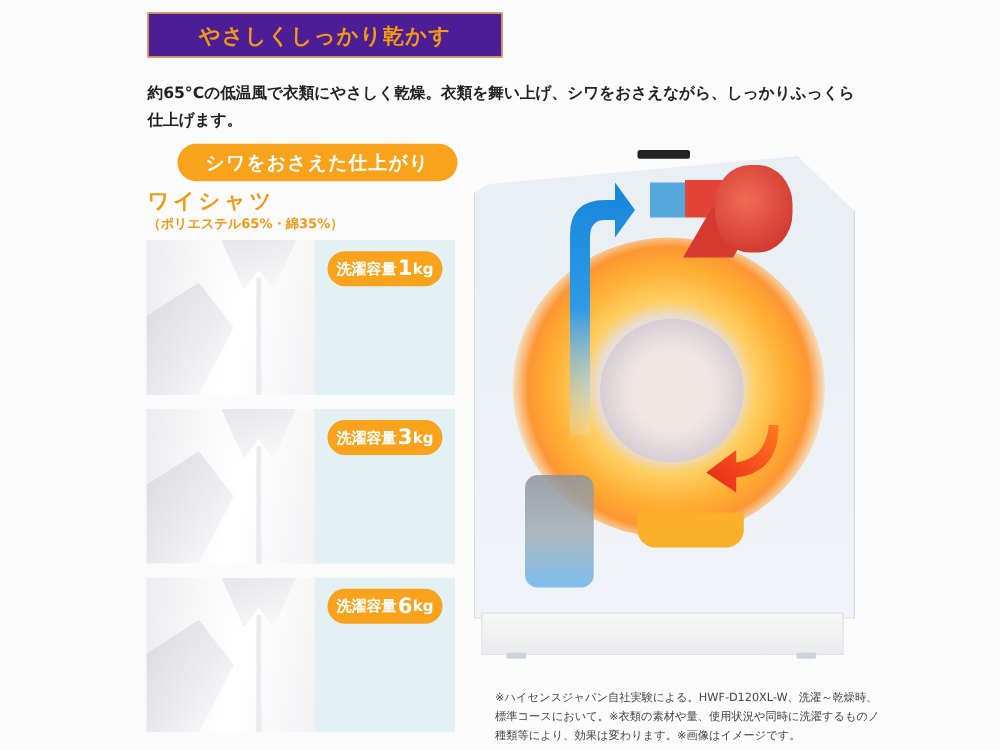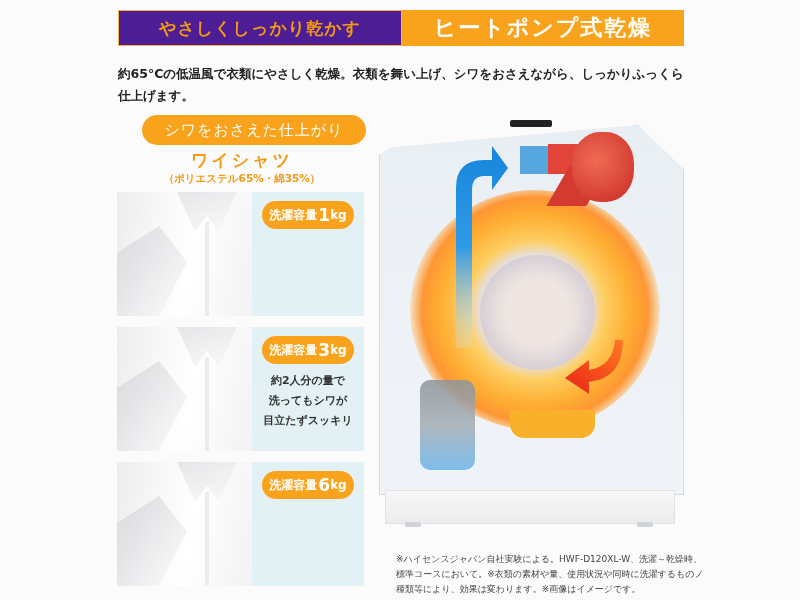--- a/index.html
+++ b/index.html
@@ -8,23 +8,23 @@
 
   .top-band { position: absolute; top: 10px; left: 118px; width: 566px; height: 36px; display: flex; }
   .tab-outline { width: 284px; height: 36px; border: 1.5px solid #f8b43a; background: #4c1d95; color: #f29a12;
     font-size: 17px; font-weight: bold; display: flex; align-items: center; justify-content: center; letter-spacing: 1px; }
   .tab-filled { flex: 1; height: 36px; background: #f9a31c; color: #fff; font-size: 22px; font-weight: bold;
     display: flex; align-items: center; justify-content: center; letter-spacing: 2px; }
 
   .lead { position: absolute; top: 63px; left: 118px; width: 570px; font-size: 12.5px; line-height: 22px; color: #222; font-weight: bold; }
 
   .pill-head { position: absolute; top: 115px; left: 142px; width: 224px; height: 30px; border-radius: 15px; background: #f9a31c;
-    color: #fff; font-size: 15px; font-weight: normal; display: flex; align-items: center; justify-content: center; letter-spacing: 1px; }
-  .shirt-title { position: absolute; top: 149px; left: 118px; width: 248px; text-align: center; color: #f29a12; font-size: 17px; font-weight: bold; letter-spacing: 3px; }
-  .shirt-sub { position: absolute; top: 172px; left: 118px; width: 248px; text-align: center; color: #f29a12; font-size: 10.5px; font-weight: bold; }
+    color: #fff; font-size: 15px; font-weight: bold; display: flex; align-items: center; justify-content: center; letter-spacing: 1px; }
+  .shirt-title { position: absolute; top: 149px; left: 118px; width: 248px; text-align: left; color: #f29a12; font-size: 17px; font-weight: bold; letter-spacing: 3px; }
+  .shirt-sub { position: absolute; top: 172px; left: 118px; width: 248px; color: #f29a12; font-size: 10.5px; font-weight: bold; }
 
   .panel { position: absolute; left: 117px; width: 247px; height: 124px; display: flex; overflow: hidden; }
   .panel .photo { width: 135px; height: 100%; position: relative;
     background: linear-gradient(100deg, #ececee 0%, #f8f8f9 30%, #ffffff 55%, #f2f2f4 100%); }
   .panel .photo .collar { position: absolute; top: 0; left: 60px; width: 60px; height: 40px;
     background: linear-gradient(160deg, #e6e6e9, #fafafa); clip-path: polygon(0 0, 100% 0, 70% 100%, 50% 60%, 30% 100%); }
   .panel .photo .placket { position: absolute; top: 30px; left: 88px; width: 4px; height: 94px; background: #ececef; }
   .panel .photo .sleeve { position: absolute; bottom: 0; left: 0; width: 70px; height: 90px;
     background: linear-gradient(135deg, rgba(210,210,215,.7), rgba(245,245,247,.2)); clip-path: polygon(0 30%, 60% 0, 100% 40%, 60% 100%, 0 100%); }
   .panel .info { flex: 1; background: #e3f0f4; display: flex; flex-direction: column; align-items: center; padding-top: 9px; }
@@ -56,21 +56,20 @@
   .arrow-blue { position: absolute; top: 28px; left: 73px; width: 60px; height: 210px; }
   .arrow-red { position: absolute; top: 230px; left: 178px; width: 70px; height: 60px; }
 
   .note { position: absolute; top: 552px; left: 396px; width: 312px; font-size: 9px; line-height: 15px; color: #444; }
 </style>
 </head>
 <body>
 
 <div class="top-band">
   <div class="tab-outline">やさしくしっかり乾かす</div>
-  <div class="tab-filled">ヒートポンプ式乾燥</div>
 </div>
 
 <p class="lead">約65°Cの低温風で衣類にやさしく乾燥。衣類を舞い上げ、シワをおさえながら、しっかりふっくら仕上げます。</p>
 
 <div class="pill-head">シワをおさえた仕上がり</div>
 <div class="shirt-title">ワイシャツ</div>
 <div class="shirt-sub">（ポリエステル65%・綿35%）</div>
 
 <div class="panel" style="top:192px">
   <div class="photo">
@@ -91,25 +90,20 @@
   <div class="photo">
     <div class="sleeve"></div>
       <div class="collar"></div>
       <div class="placket"></div>
   </div>
   <div class="info">
     <div class="badge">
       <span>洗濯容量</span>
         <span class="big">3</span>
         <span class="unit">kg</span>
-    </div>
-    <div class="desc">
-      <div>約2人分の量で</div>
-      <div>洗ってもシワが</div>
-      <div>目立たずスッキリ</div>
     </div>
   </div>
 </div>
 
 <div class="panel" style="top:462px">
   <div class="photo">
     <div class="sleeve"></div>
       <div class="collar"></div>
       <div class="placket"></div>
   </div>

